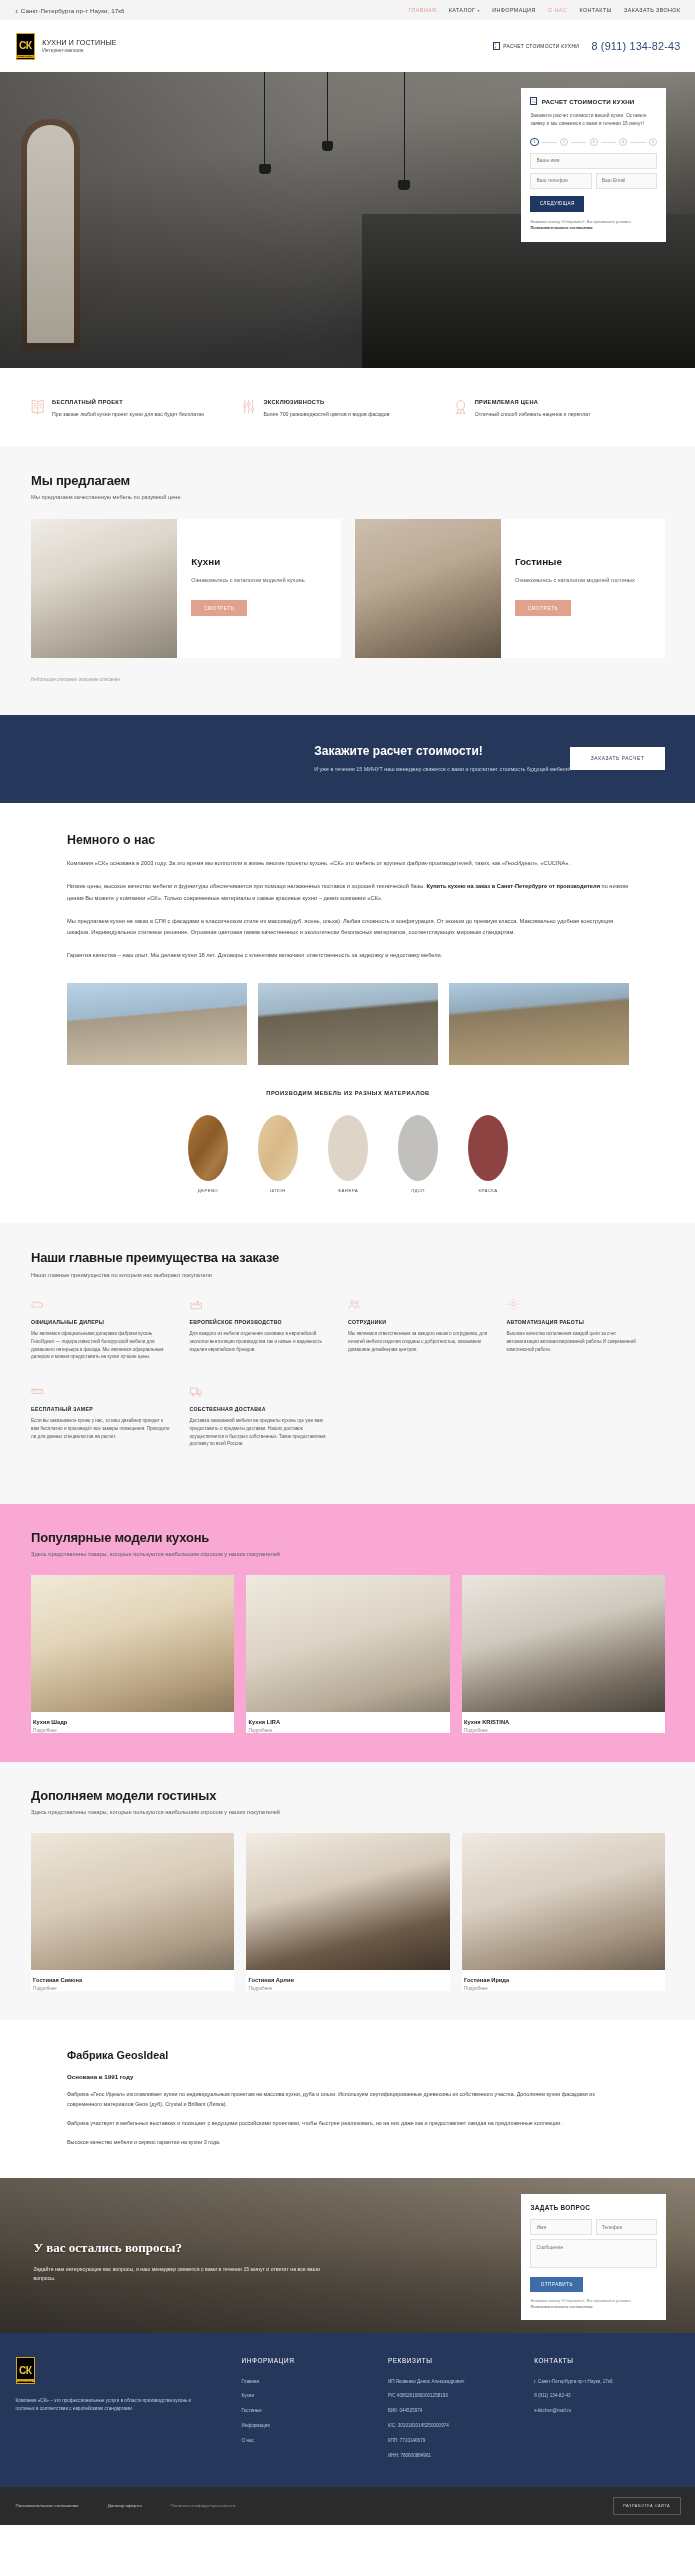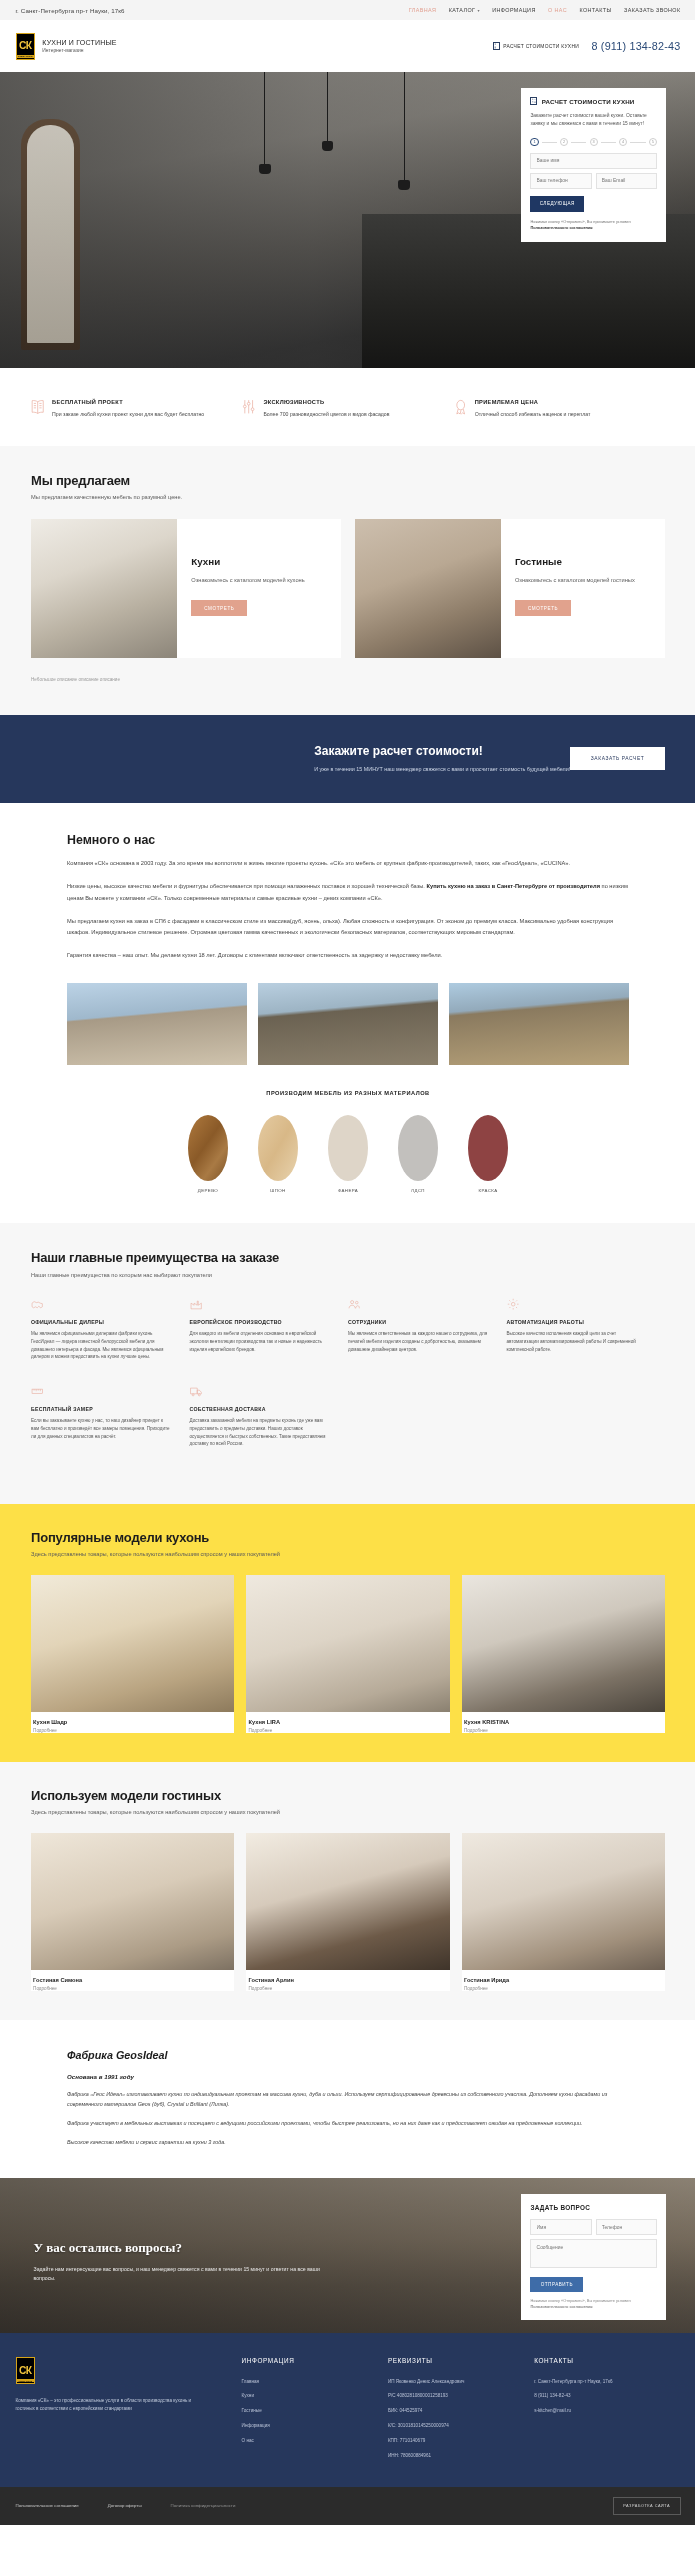--- a/index.html
+++ b/index.html
@@ -142,39 +142,39 @@
   
   .adv { background:#f7f7f7; padding:27px 0 32px; }
   .adv .wrap { width:634px; }
   .adv-grid { display:flex; flex-wrap:wrap; margin-top:20.6px; }
   .adv-item { width:25%; padding-right:17.5px; margin-bottom:24px; }
   .adv-ico { width:12.4px; height:12.4px; color:#e8a898; }
   .adv-title { margin-top:6.2px; font-size:5.2px; font-weight:bold; letter-spacing:0.3px; color:#1f1f1f; text-transform:uppercase; }
   .adv-txt { margin-top:5.2px; font-size:4.6px; line-height:1.7; color:#565656; }
 
   
-  .models { background:#fde047; padding:26px 0 29px; }
+  .models { background:#f9a8d4; padding:26px 0 29px; }
   .models.alt { background:#f7f7f7; }
   .models .wrap { width:634px; }
   .model-row { display:flex; gap:12.4px; margin-top:17.5px; }
   .model-card { flex:1; background:#fff; }
   .model-img { height:137px; background-size:cover; }
   .k1{background:linear-gradient(165deg,#f1ead9 0%,#e2d4b8 40%,#b9a481 75%,#8d7a5c 100%);}
   .k2{background:linear-gradient(165deg,#efe9df 0%,#ddd4c6 45%,#b6aa98 80%,#8a8070 100%);}
   .k3{background:linear-gradient(165deg,#eae6df 0%,#cfc8bd 40%,#7c7265 75%,#4a443c 100%);}
   .g1{background:linear-gradient(165deg,#efe7da 0%,#d8cbb8 45%,#ab9b85 80%,#7d7162 100%);}
   .g2{background:linear-gradient(165deg,#f2ece2 0%,#d6cabb 40%,#6d5a48 72%,#3f342a 100%);}
   .g3{background:linear-gradient(165deg,#efe9e0 0%,#d9cfc2 42%,#a08f7b 78%,#6d6053 100%);}
   .model-meta { padding:7.2px 2.1px 0; }
   .model-name { font-size:5.7px; font-weight:bold; color:#1e1e1e; }
   .model-status { margin-top:3.1px; font-size:4.6px; color:#8d8d8d; }
 
   
   .factory { background:#fff; padding:29px 0 31px; }
-  .factory .wrap { width:562px;font-style:italic; }
+  .factory .wrap { width:562px; }
   .factory h2 { font-size:10.8px; font-weight:bold; color:#1d1d1d; }
   .factory h3 { margin-top:12.4px; font-size:6.2px; font-weight:bold; color:#1d1d1d; }
   .factory p { margin-top:8.2px; font-size:5.4px; line-height:1.95; color:#454545; }
 
   
   .quest { position:relative; height:155px; overflow:hidden; background:#5b5349; }
   .quest-bg { position:absolute; inset:0;
     background:linear-gradient(100deg, rgba(35,32,28,.62), rgba(70,64,56,.45)),
                linear-gradient(180deg,#c6b9a6 0%,#9c8d79 40%,#6a6053 70%,#46403a 100%); }
   .quest .wrap { position:relative; height:100%; width:665px; }
@@ -499,21 +499,21 @@
           <div class="model-name">Кухня KRISTINA</div>
           <div class="model-status">Подробнее</div>
         </div>
       </div>
     </div>
   </div>
 </section>
 
 <section class="models alt">
   <div class="wrap">
-    <h2 class="sec-h">Используем модели гостиных</h2>
+    <h2 class="sec-h">Дополняем модели гостиных</h2>
     <p class="sec-sub">Здесь представлены товары, которые пользуются наибольшим спросом у наших покупателей</p>
     <div class="model-row">
       <div class="model-card">
         <div class="model-img g1"></div>
         <div class="model-meta">
           <div class="model-name">Гостиная Симона</div>
           <div class="model-status">Подробнее</div>
         </div>
       </div>
       <div class="model-card">

